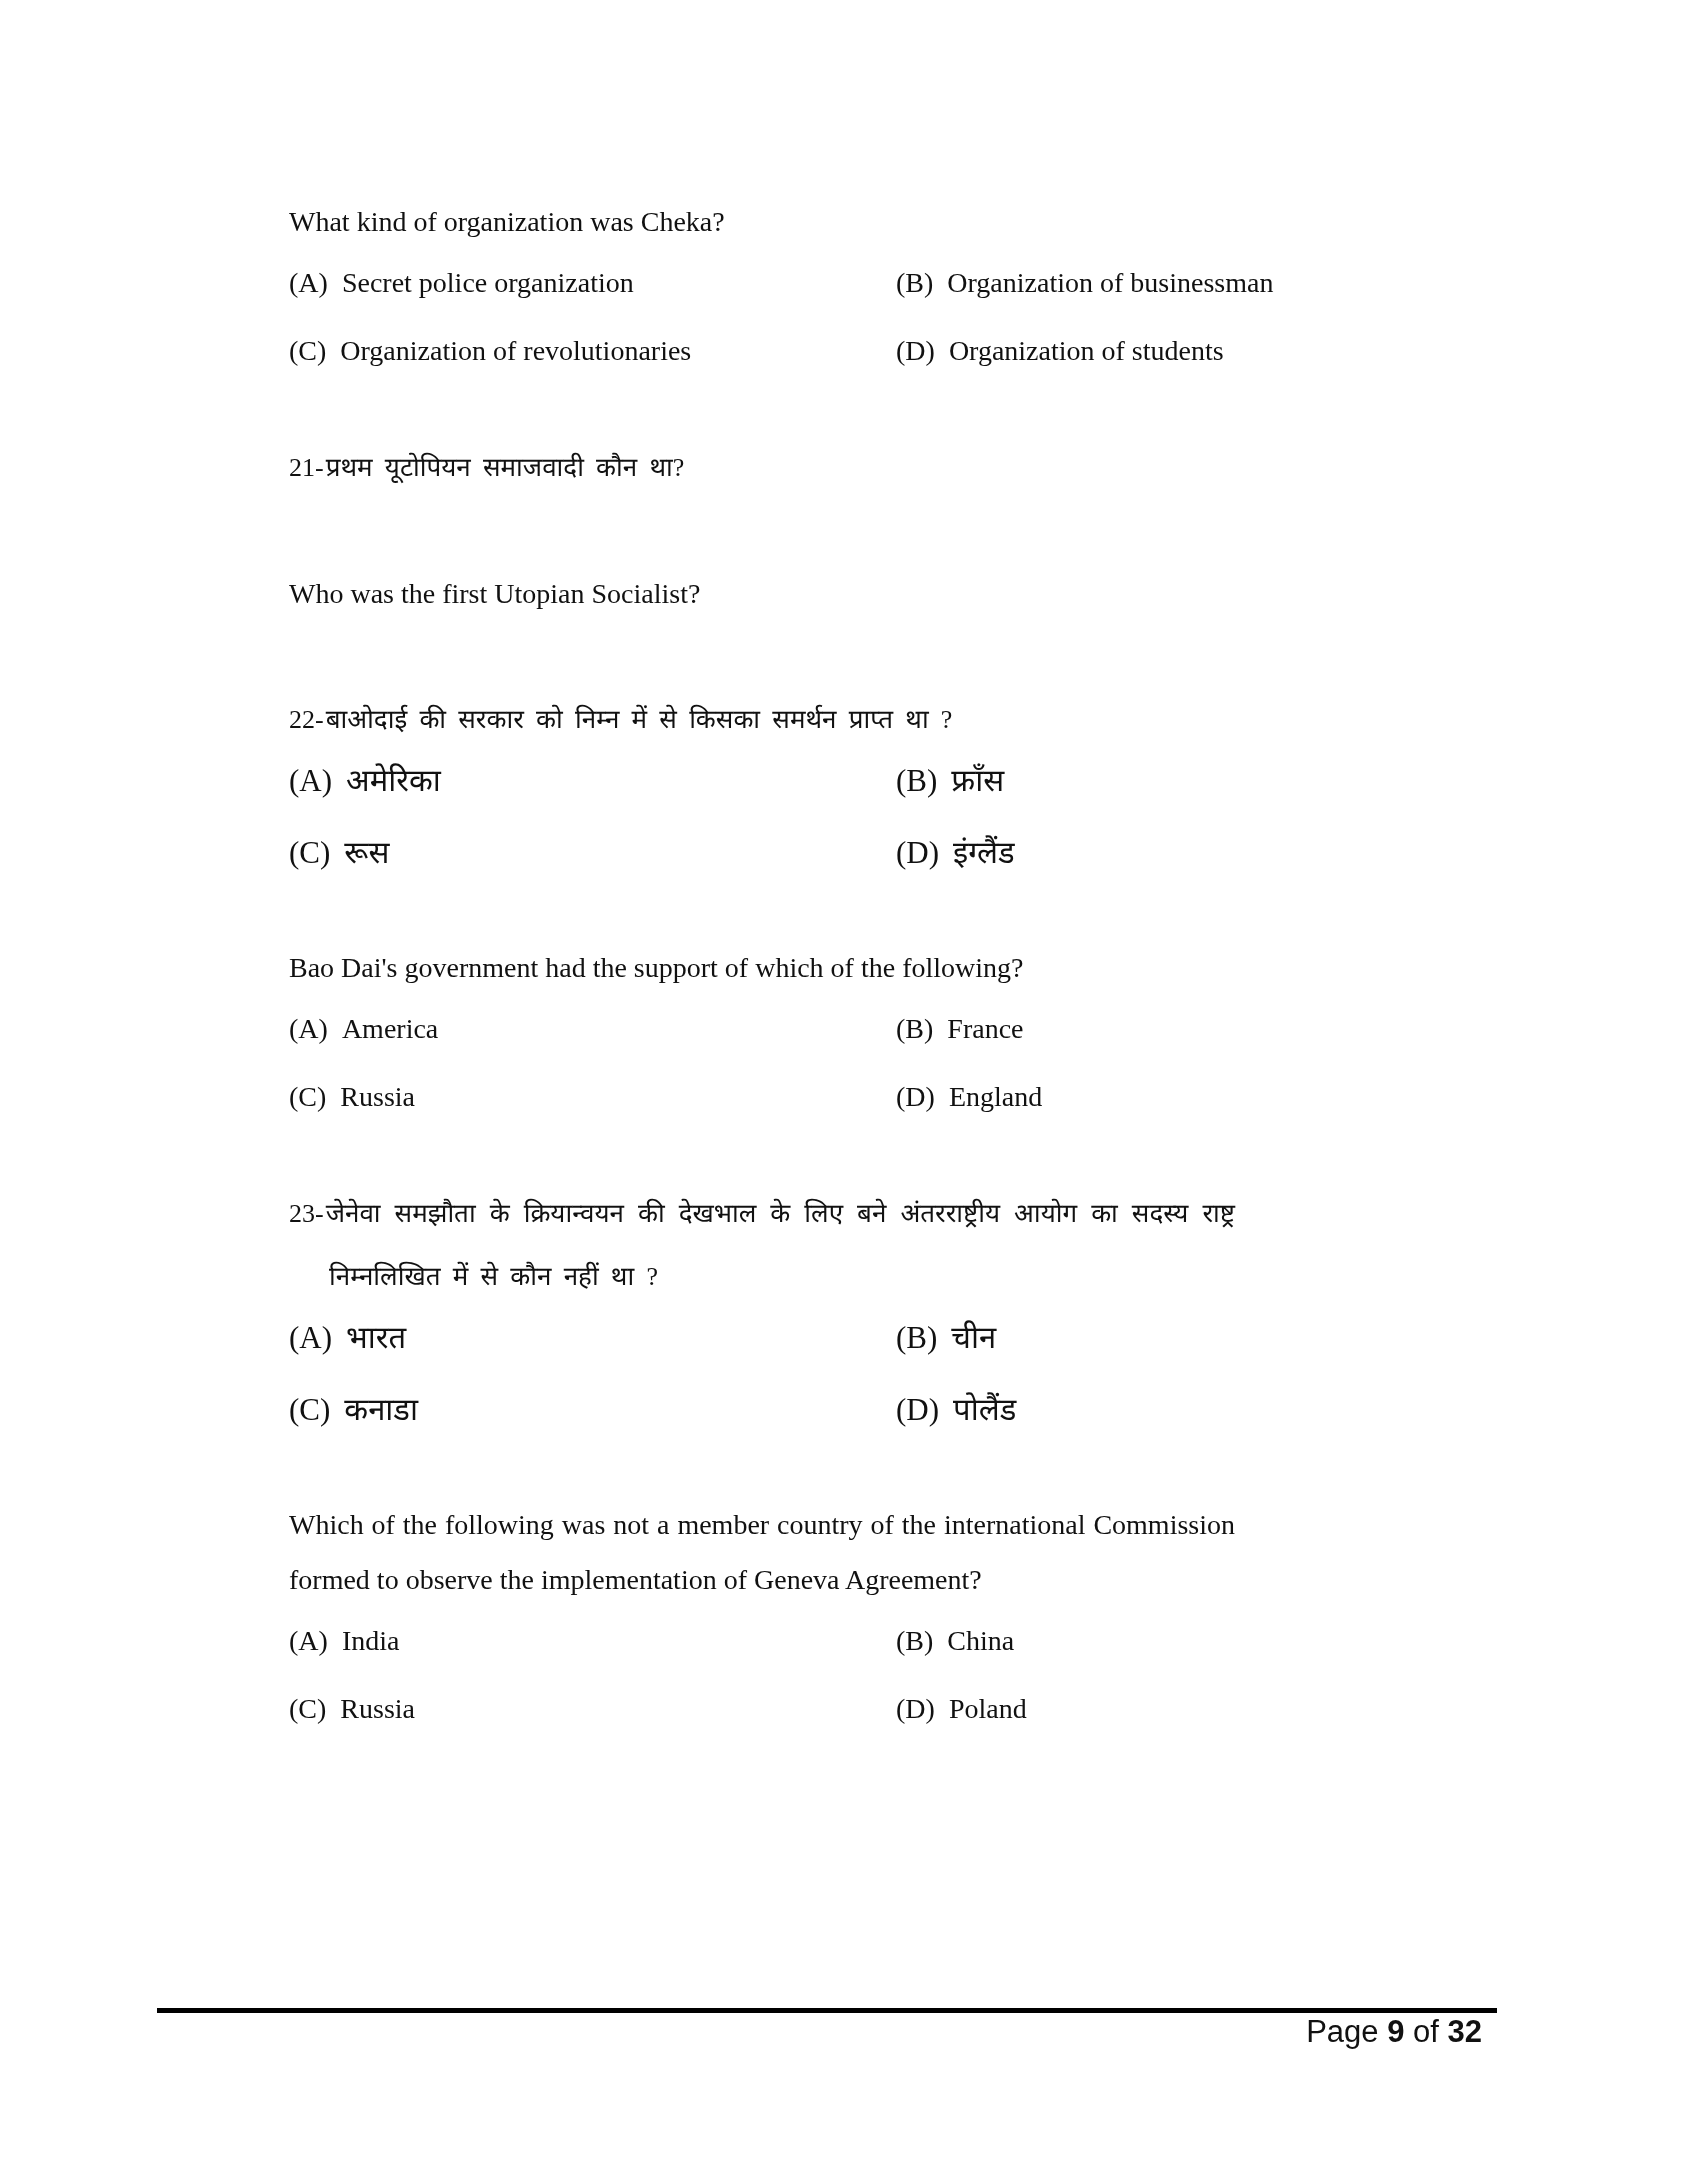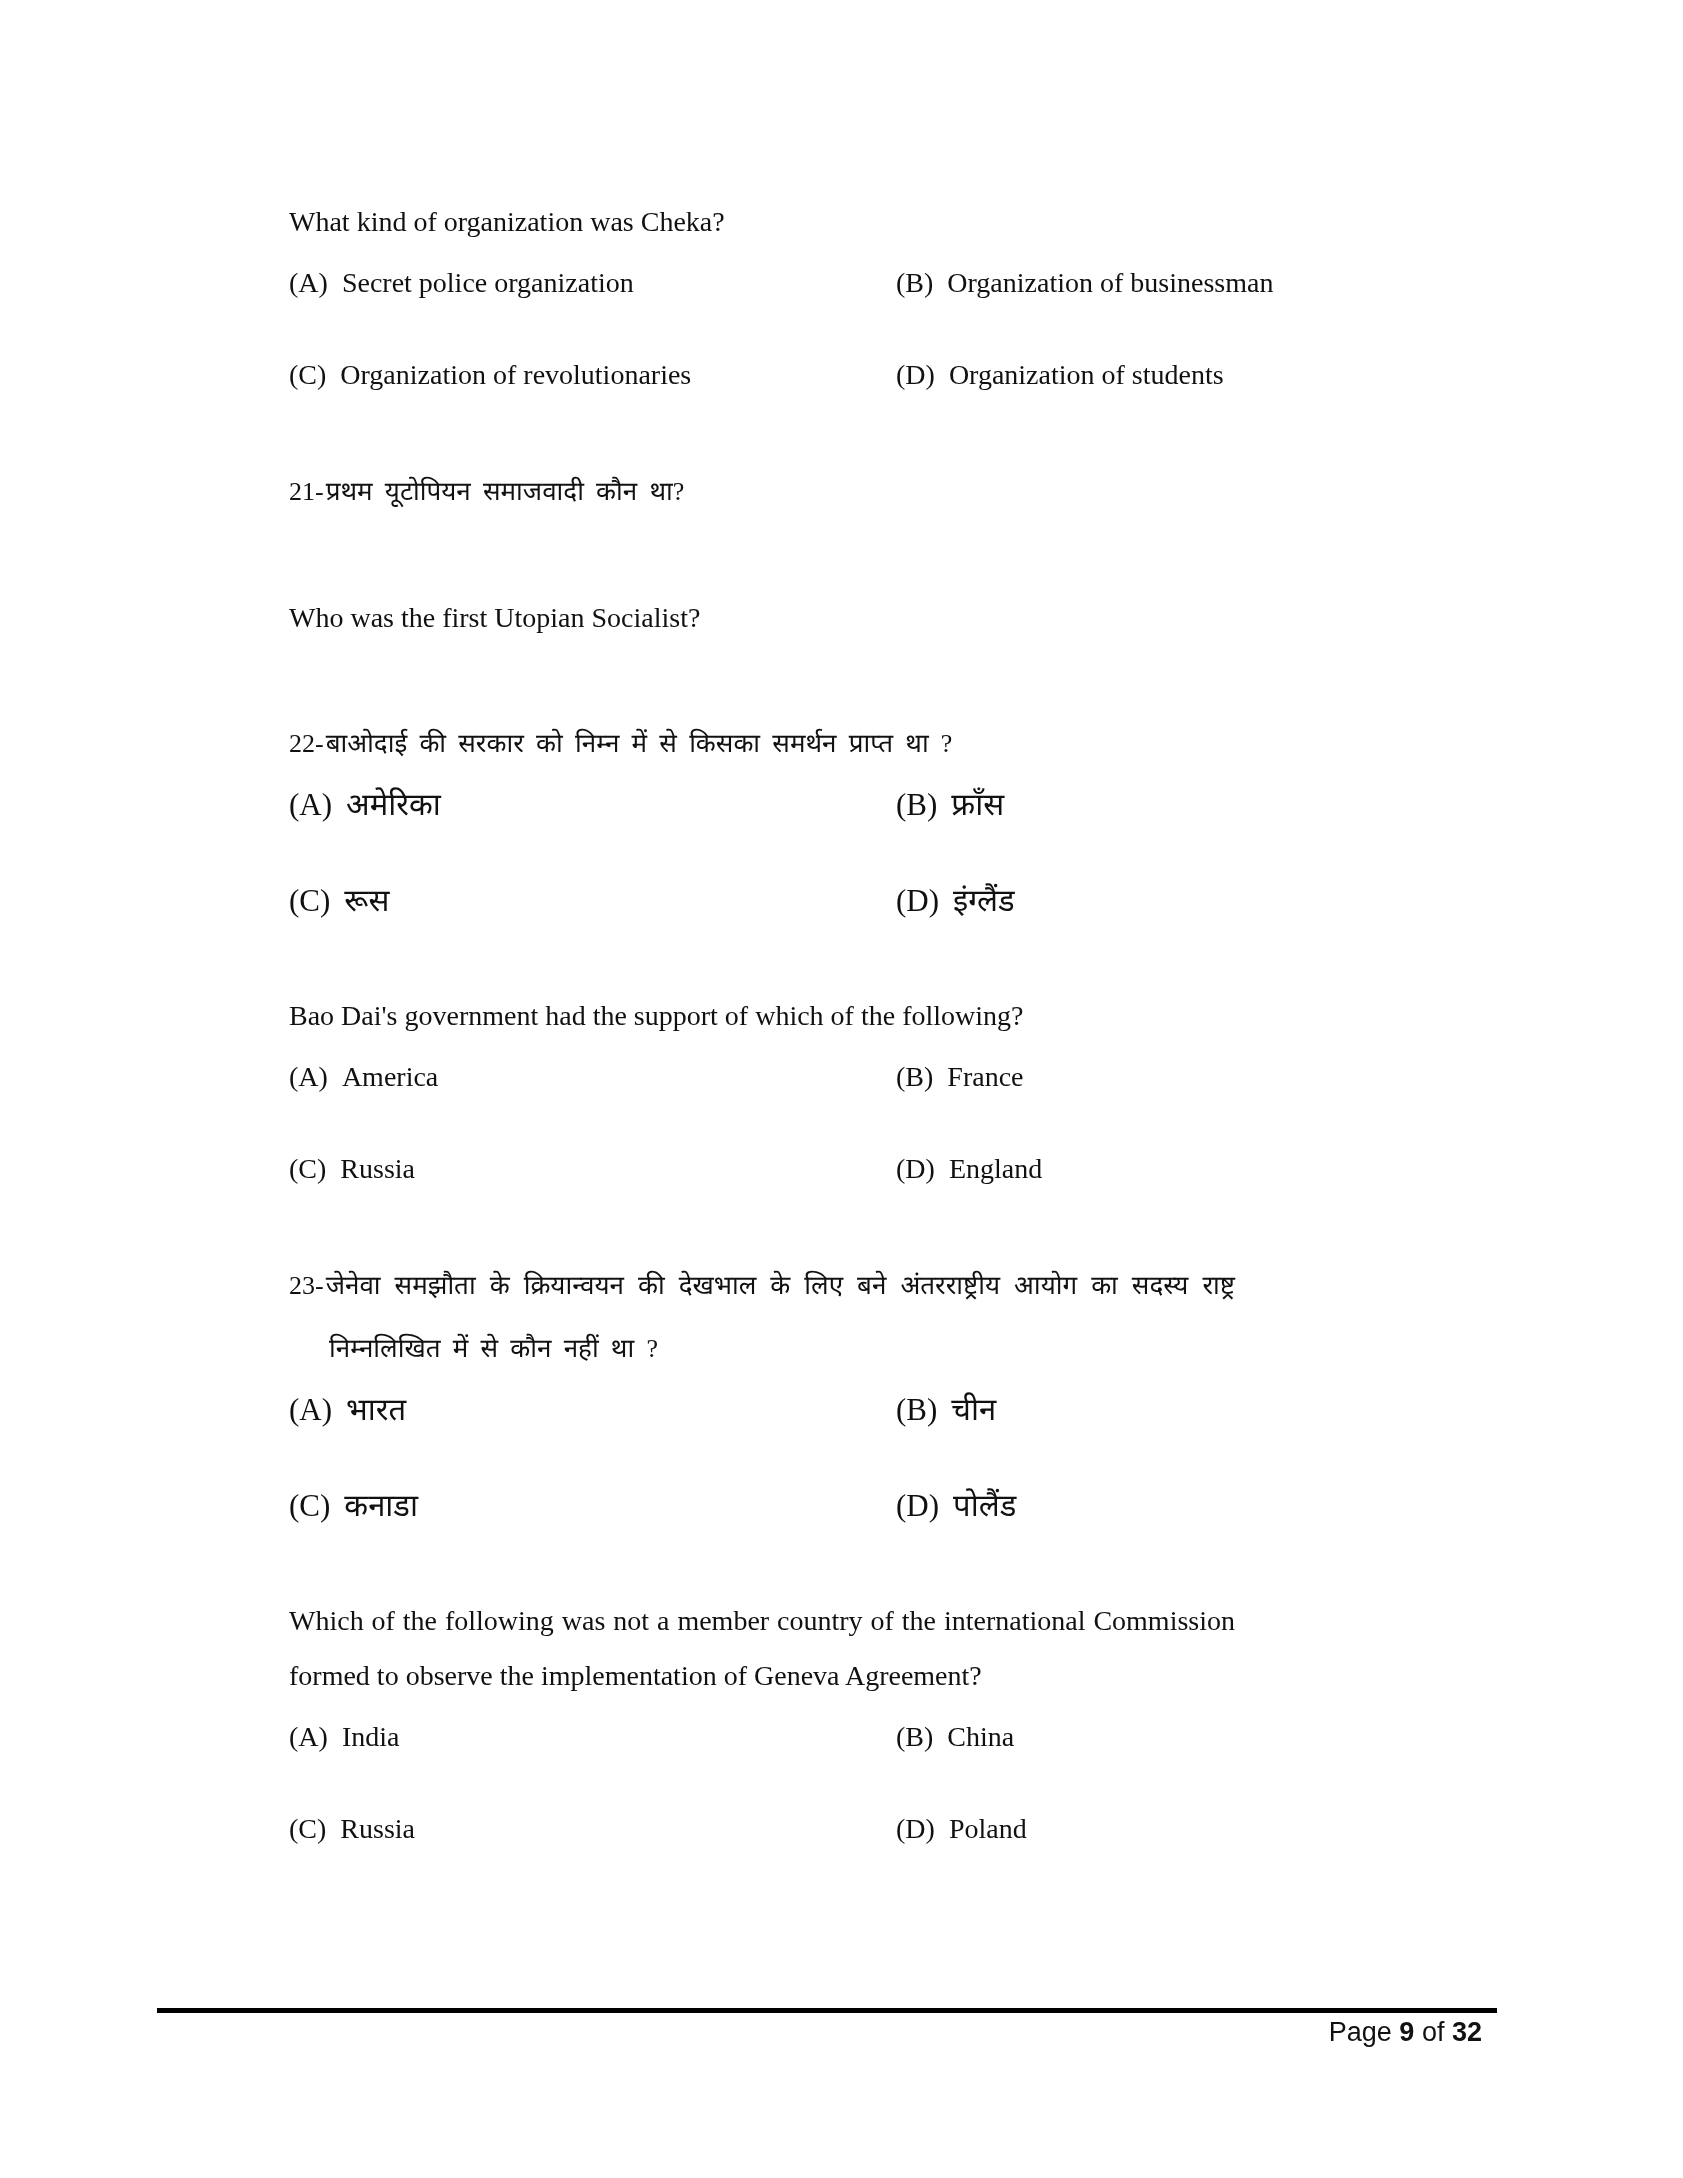--- a/index.html
+++ b/index.html
@@ -42,42 +42,42 @@
     word-spacing: 0.22em;
     padding-left: 40px;
     text-indent: -40px;
   }
   .qnum { padding-right: 2px; }
 
   
   .options {
     display: grid;
     grid-template-columns: 607px 1fr;
-    row-gap: 56px;
+    row-gap: 32px;
   }
   .option { white-space: nowrap; }
   .block.en .option { font-size: 28px; line-height: 36px; }
   .block.hi .option { font-size: 31px; line-height: 40px; word-spacing: 0.18em; }
   .opt-label { margin-right: 14px; }
 
   
   .footer-rule {
     position: absolute;
     left: 157px;
     top: 2008px;
     width: 1340px;
     height: 5px;
     background: #000000;
   }
   .footer-text {
     position: absolute;
     top: 2016px;
     right: 201px;
     font-family: "Liberation Sans", sans-serif;
-    font-size: 27px;
+    font-size: 31px;
     line-height: 32px;
     color: #111111;
   }
   .footer-text .num { font-weight: bold; }
 </style>
 </head>
 <body>
 
 <div class="content">
 

